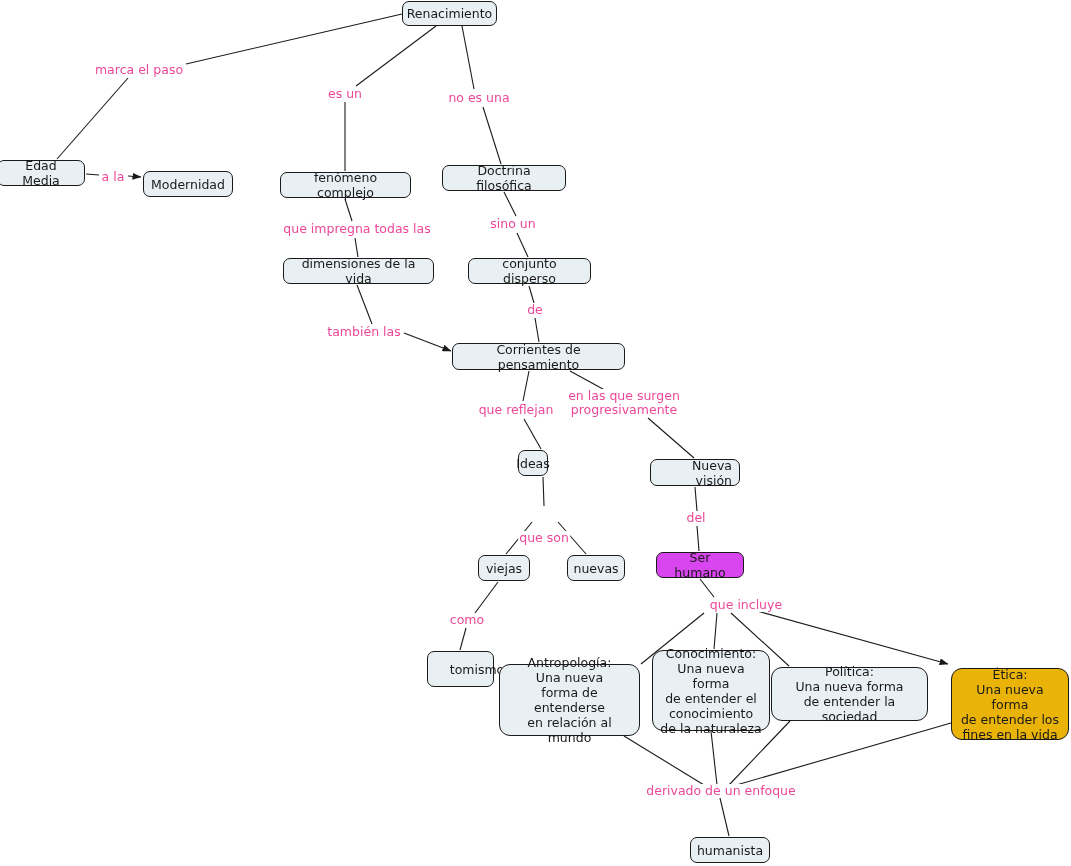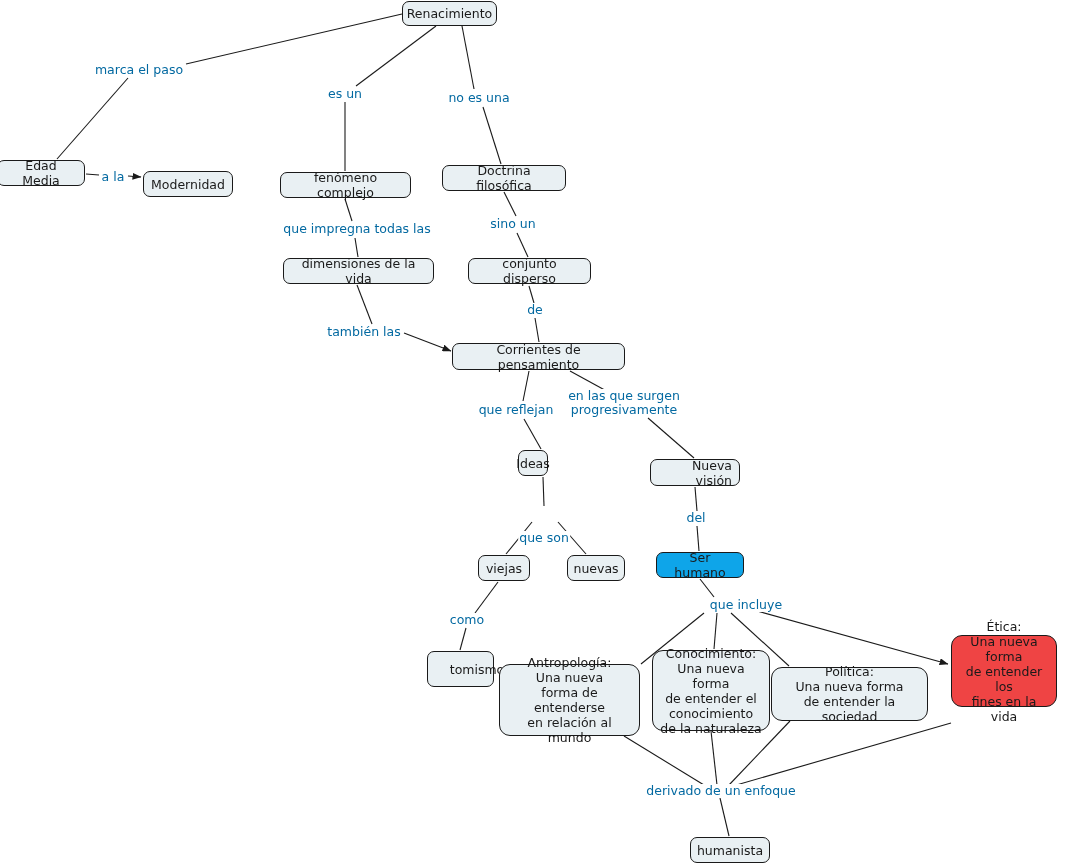--- a/index.html
+++ b/index.html
@@ -39,21 +39,21 @@
     justify-content: center;
     padding: 3px 7px;
     white-space: pre-line;
     z-index: 3;
   }
   .node.multiline {
     border-radius: 11px;
   }
   .link-label {
     position: absolute;
-    color: #0369a1;
+    color: #ec4899;
     font-size: 12.5px;
     line-height: 14px;
     text-align: center;
     background: #ffffff;
     white-space: pre-line;
     z-index: 2;
     padding: 0 1px;
     transform: translate(-50%, -50%);
   }
 </style>
@@ -115,35 +115,35 @@
       <div class="node" style="left: 143px; top: 171px; width: 90px; height: 26px; background: rgb(233, 240, 243); border-color: rgb(26, 26, 26);">Modernidad</div>
       <div class="node" style="left: 280px; top: 172px; width: 131px; height: 26px; background: rgb(233, 240, 243); border-color: rgb(26, 26, 26);">fenómeno complejo</div>
       <div class="node" style="left: 442px; top: 165px; width: 124px; height: 26px; background: rgb(233, 240, 243); border-color: rgb(26, 26, 26);">Doctrina filosófica</div>
       <div class="node" style="left: 283px; top: 258px; width: 151px; height: 26px; background: rgb(233, 240, 243); border-color: rgb(26, 26, 26);">dimensiones de la vida</div>
       <div class="node" style="left: 468px; top: 258px; width: 123px; height: 26px; background: rgb(233, 240, 243); border-color: rgb(26, 26, 26);">conjunto disperso</div>
       <div class="node" style="left: 452px; top: 343px; width: 173px; height: 27px; background: rgb(233, 240, 243); border-color: rgb(26, 26, 26);">Corrientes de pensamiento</div>
       <div class="node" style="left: 518px; top: 450px; width: 30px; height: 26px; background: rgb(233, 240, 243); border-color: rgb(26, 26, 26);">Ideas</div>
       <div class="node" style="left: 650px; top: 459px; width: 90px; height: 27px; background: rgb(233, 240, 243); border-color: rgb(26, 26, 26); text-align: right;">Nueva visión</div>
       <div class="node" style="left: 478px; top: 555px; width: 52px; height: 26px; background: rgb(233, 240, 243); border-color: rgb(26, 26, 26);">viejas</div>
       <div class="node" style="left: 567px; top: 555px; width: 58px; height: 26px; background: rgb(233, 240, 243); border-color: rgb(26, 26, 26);">nuevas</div>
-      <div class="node" style="left: 656px; top: 552px; width: 88px; height: 26px; background: #0ea5e9; border-color: rgb(26, 26, 26);">Ser humano</div>
+      <div class="node" style="left: 656px; top: 552px; width: 88px; height: 26px; background: #d946ef; border-color: rgb(26, 26, 26);">Ser humano</div>
       <div class="node" style="left: 427px; top: 651px; width: 67px; height: 36px; background: rgb(233, 240, 243); border-color: rgb(26, 26, 26); padding-left: 40px;">tomismo</div>
       <div class="node multiline" style="left: 499px; top: 664px; width: 141px; height: 72px; background: rgb(233, 240, 243); border-color: rgb(26, 26, 26);">Antropología:
 Una nueva
 forma de entenderse
 en relación al mundo</div>
       <div class="node multiline" style="left: 652px; top: 650px; width: 118px; height: 81px; background: rgb(233, 240, 243); border-color: rgb(26, 26, 26);">Conocimiento:
 Una nueva forma
 de entender el
 conocimiento
 de la naturaleza</div>
       <div class="node multiline" style="left: 771px; top: 667px; width: 157px; height: 54px; background: rgb(233, 240, 243); border-color: rgb(26, 26, 26);">Política:
 Una nueva forma
 de entender la sociedad</div>
-      <div class="node multiline" style="left: 951px; top: 635px; width: 106px; height: 72px; background: #ef4444; border-color: rgb(26, 26, 26);">Ética:
+      <div class="node multiline" style="left: 951px; top: 668px; width: 118px; height: 72px; background: #eab308; border-color: rgb(26, 26, 26);">Ética:
 Una nueva forma
 de entender los
 fines en la vida</div>
       <div class="node" style="left: 690px; top: 837px; width: 80px; height: 26px; background: rgb(233, 240, 243); border-color: rgb(26, 26, 26);">humanista</div>
     </div>
   <div id="labels-group">
       <div class="link-label" style="left: 139px; top: 70px;">marca el paso</div>
       <div class="link-label" style="left: 113px; top: 177px;">a la</div>
       <div class="link-label" style="left: 345px; top: 94px; text-align: center;">es un</div>
       <div class="link-label" style="left: 479px; top: 98px;">no es una</div>

